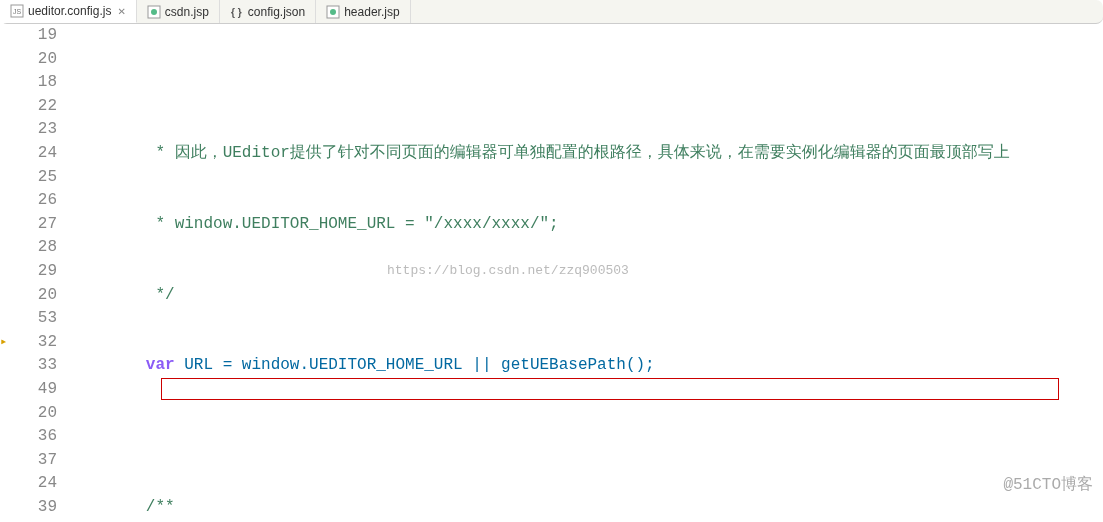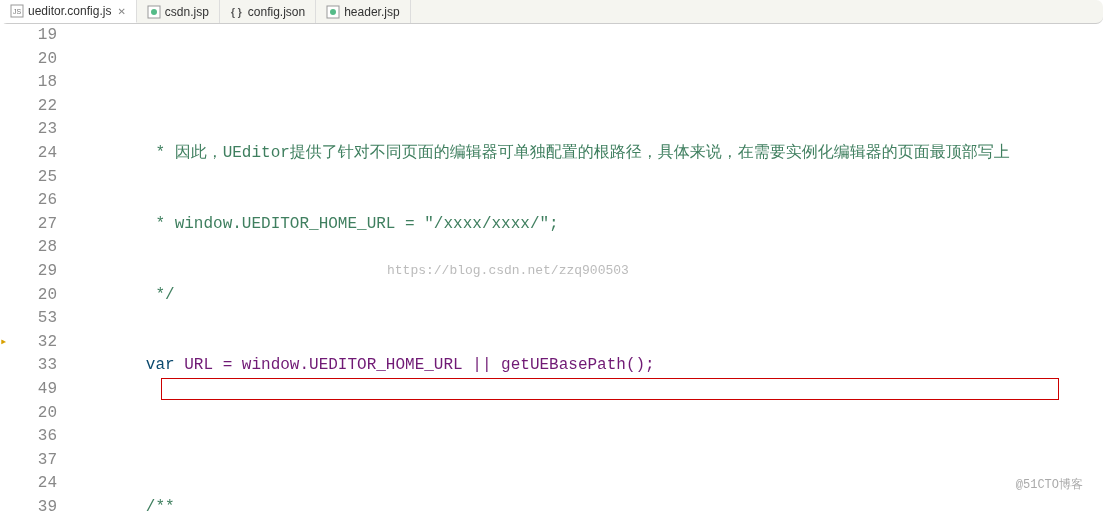--- a/index.html
+++ b/index.html
@@ -68,23 +68,23 @@
       font-size: 12px;
     }
     .code {
       flex: 1;
       font-size: 16px;
       line-height: 23.6px;
       white-space: pre;
       position: relative;
     }
     .line { height: 23.6px; }
-    .kw { color: #0c4a6e; font-weight: normal; }
+    .kw { color: #8b5cf6; font-weight: bold; }
     .comment { color: #3f7f5f; }
-    .default { color: #701a75; }
+    .default { color: #0369a1; }
     .redbox {
       position: absolute;
       border: 1px solid #c00;
       pointer-events: none;
     }
     .watermark {
       position: absolute;
       color: #bbb;
       font-size: 13px;
       pointer-events: none;
@@ -202,15 +202,15 @@
     
     
     
     
     
     
     
     
     
 
-    <div class="watermark" style="top:450px;right:20px;color:#aaa;font-size:12px;text-align:center;">@51CTO博客</div>
+    <div class="watermark" style="top:450px;right:10px;color:#aaa;font-size:16px;text-align:center;">@51CTO博客</div>
   </div>
 </div>
 
 </body></html>

